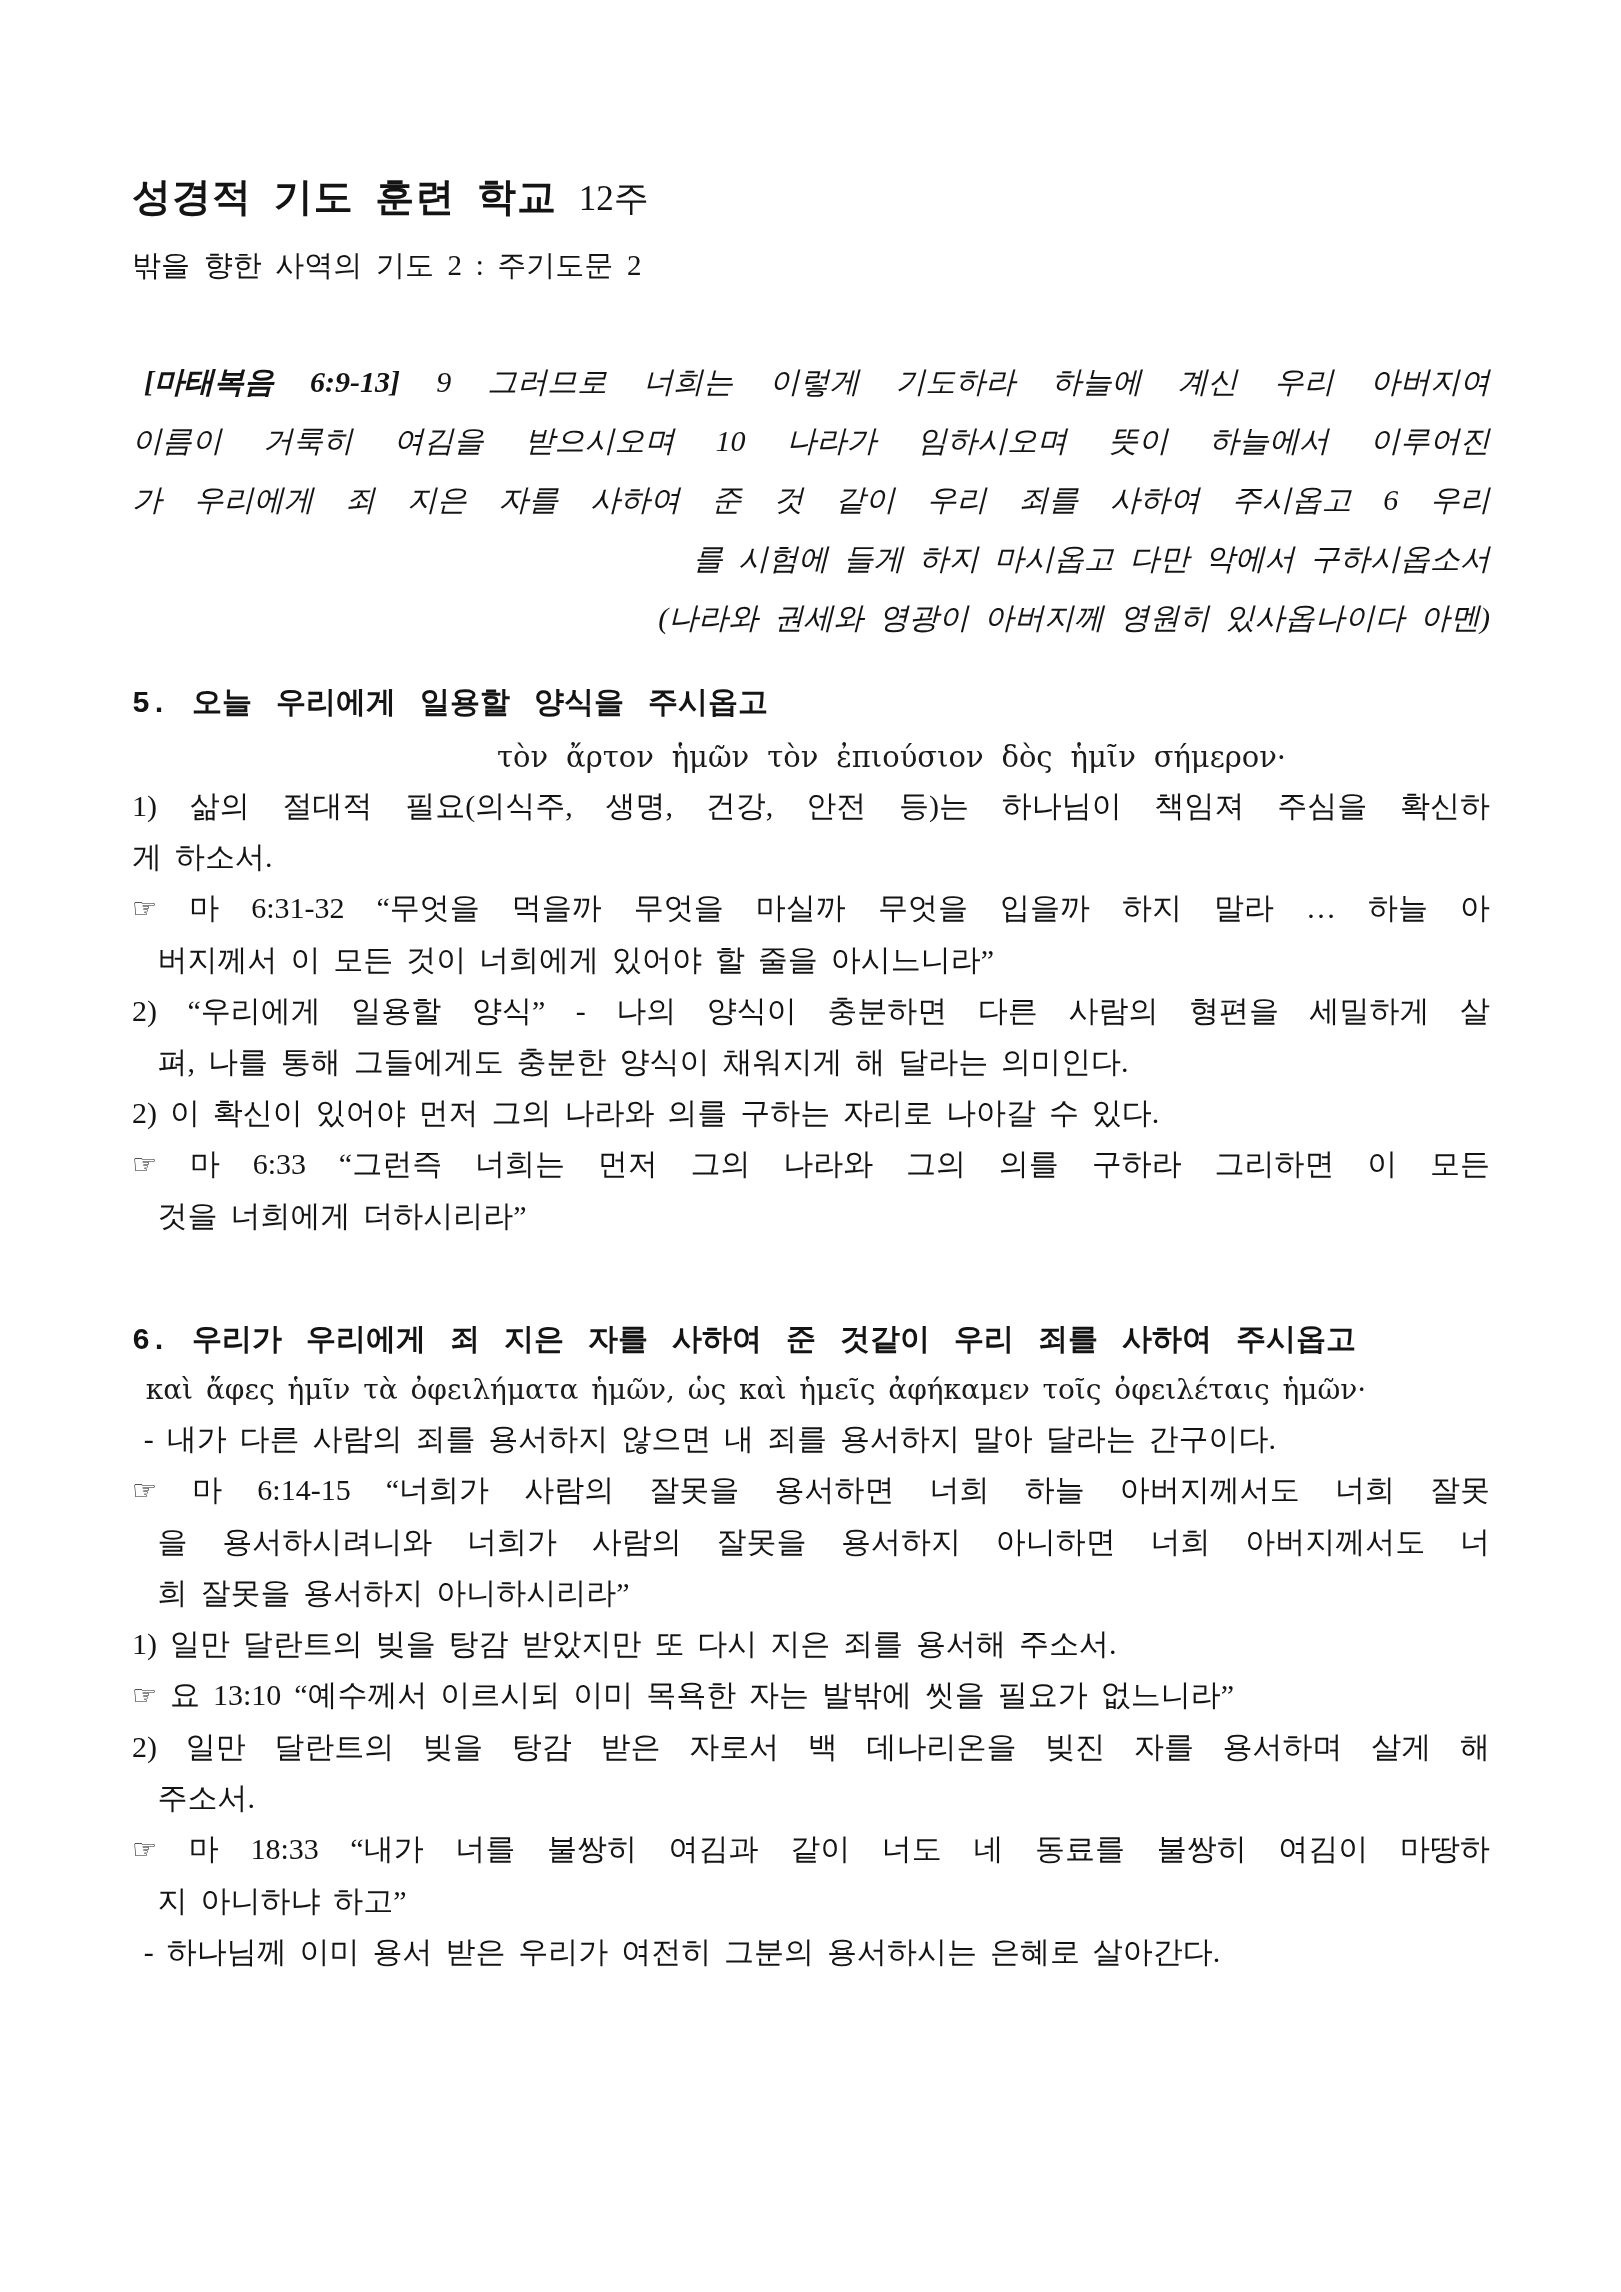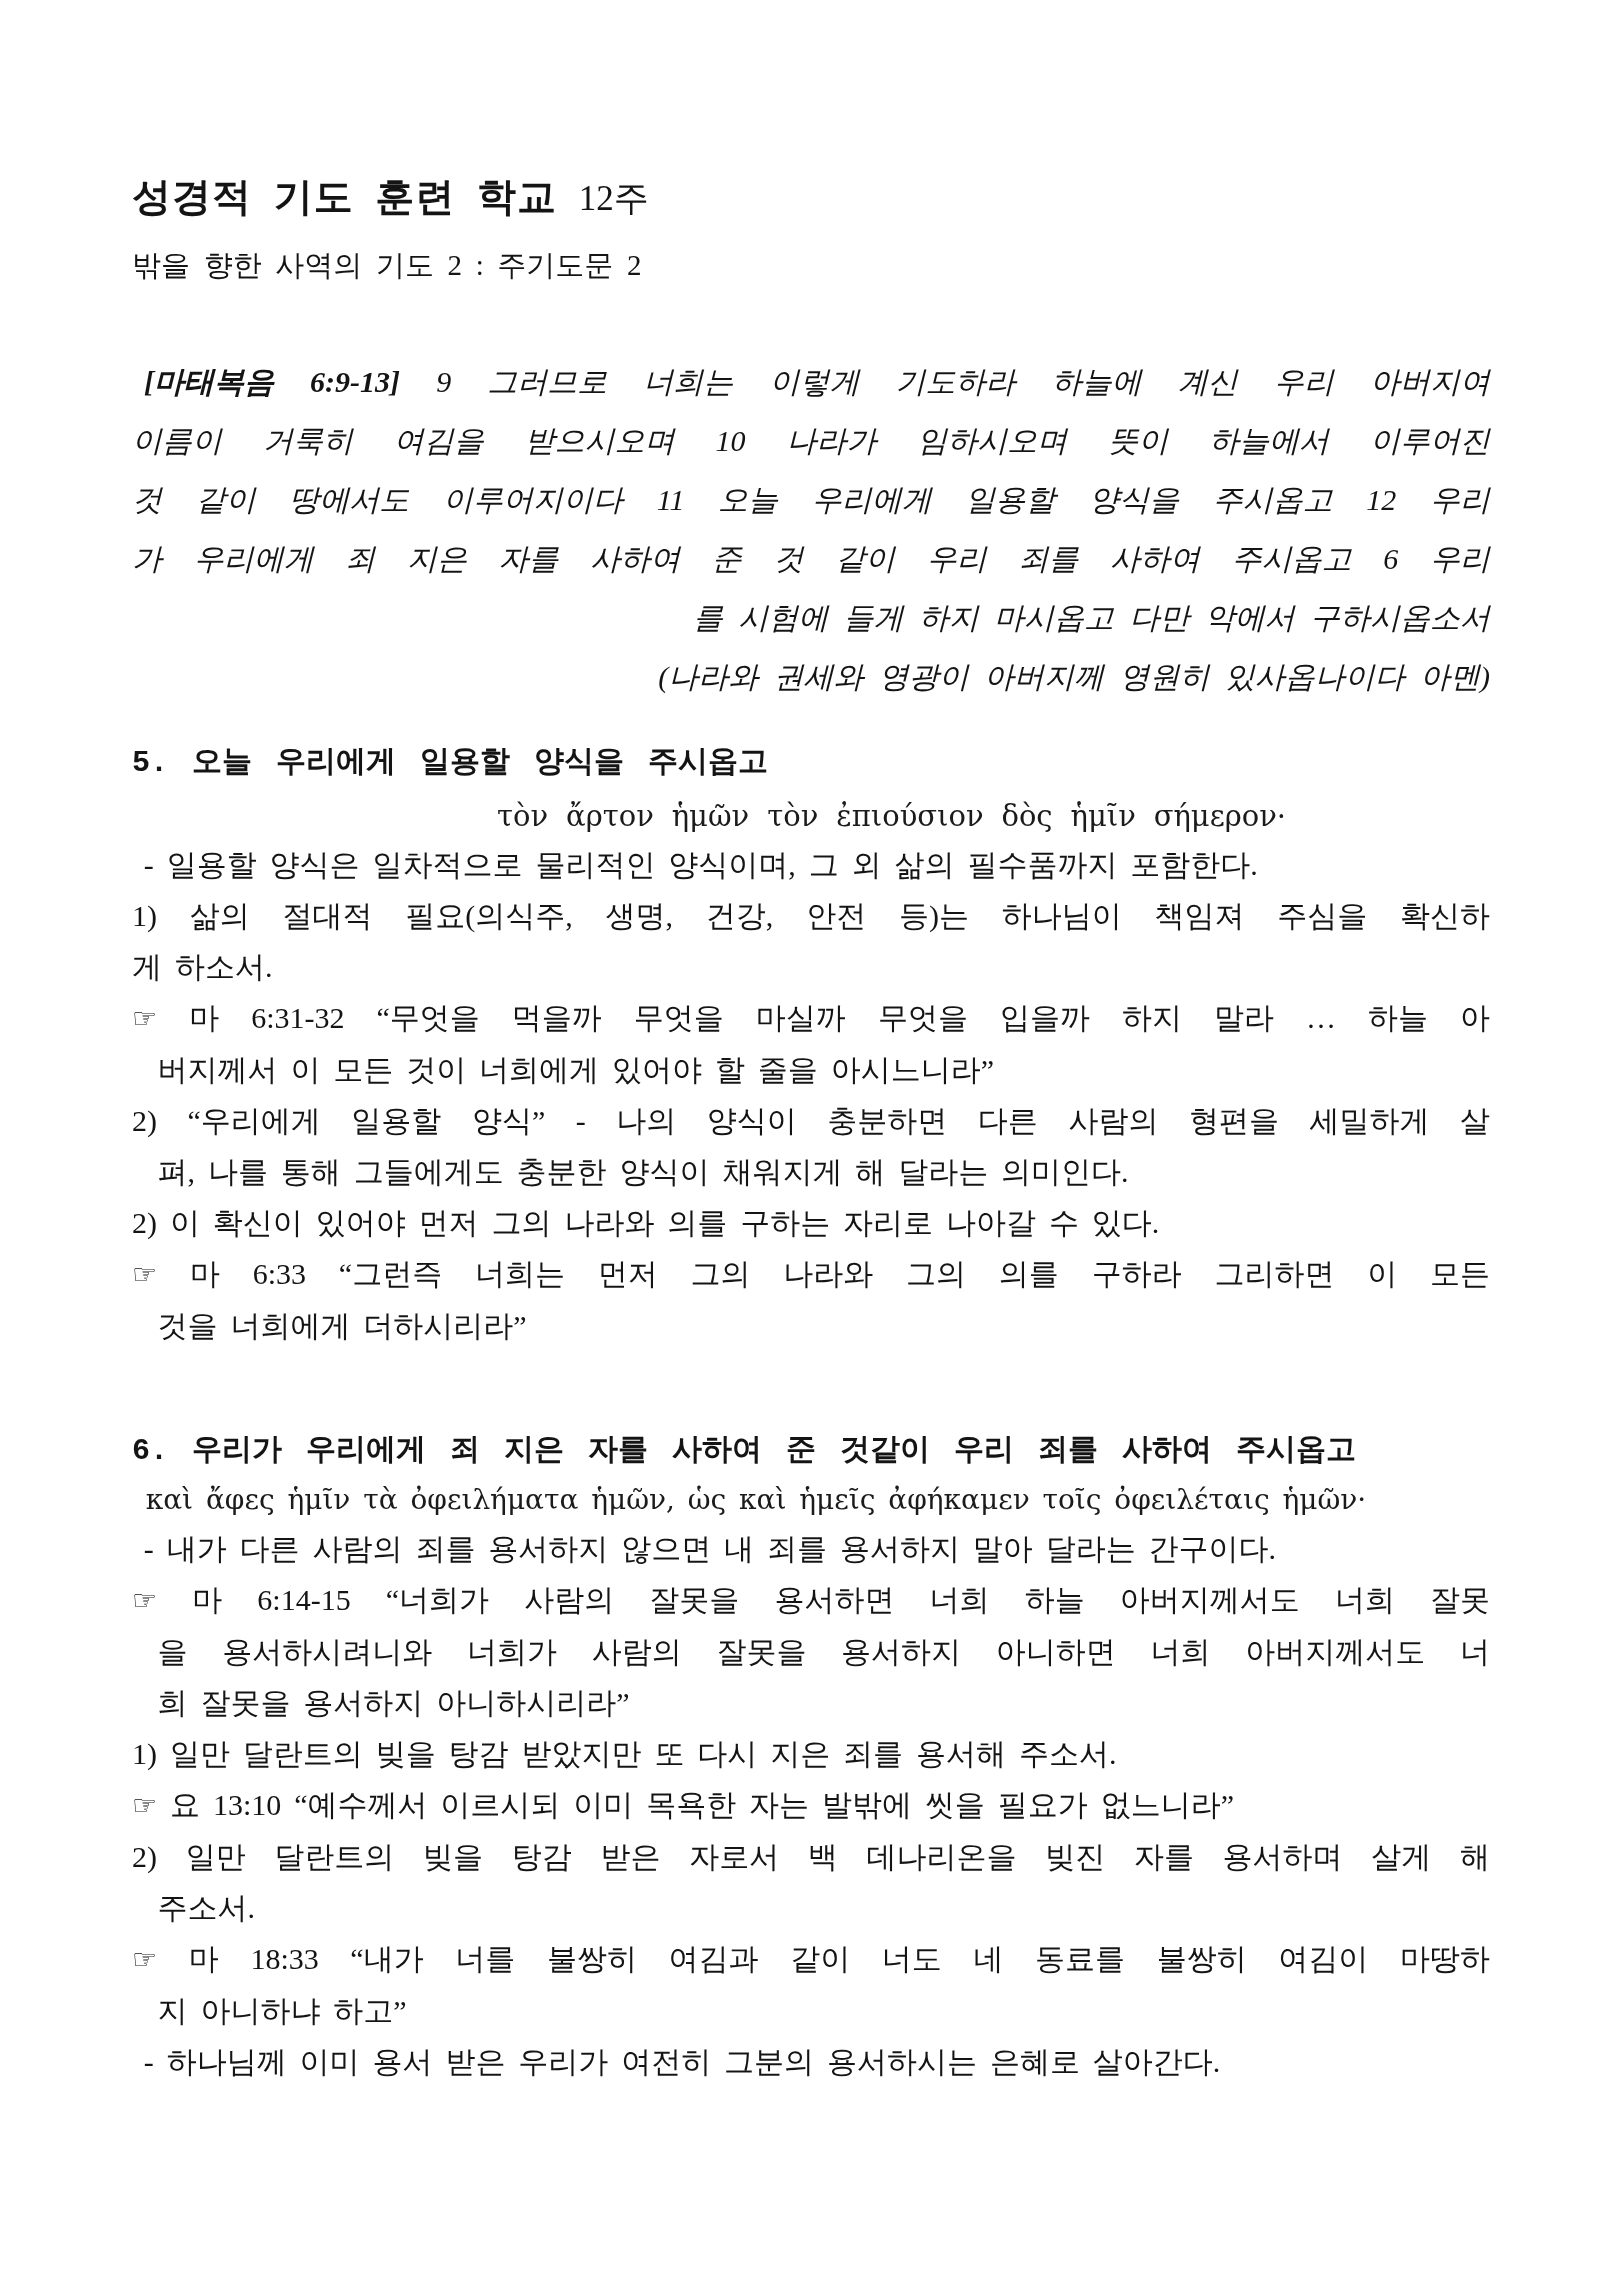--- a/index.html
+++ b/index.html
@@ -42,31 +42,29 @@
 <div class="page">
   <div class="content">
 
     <div class="doc-title"><span>성경적 기도 훈련 학교</span> <span class="week">12주</span></div>
 
     <div class="subtitle">밖을 향한 사역의 기도 2 : 주기도문 2</div>
 
     <div class="scripture">
       <div class="s-line fill"><span class="ref">[마태복음 6:9-13]</span> <span>9 그러므로 너희는 이렇게 기도하라 하늘에 계신 우리 아버지여</span></div>
       <div class="s-line fill">이름이 거룩히 여김을 받으시오며 10 나라가 임하시오며 뜻이 하늘에서 이루어진</div>
-      <div class="s-line fill">것 같이 땅에서도 이루어지이다 11 오늘 우리에게 일용할 양식을 주시옵고 12 우리</div>
       <div class="s-line fill">가 우리에게 죄 지은 자를 사하여 준 것 같이 우리 죄를 사하여 주시옵고 6 우리</div>
       <div class="s-line">를 시험에 들게 하지 마시옵고 다만 악에서 구하시옵소서</div>
       <div class="s-line">(나라와 권세와 영광이 아버지께 영원히 있사옵나이다 아멘)</div>
     </div>
 
     <div class="sec-heading">5. 오늘 우리에게 일용할 양식을 주시옵고</div>
     <div class="greek greek-right">τὸν ἄρτον ἡμῶν τὸν ἐπιούσιον δὸς ἡμῖν σήμερον·</div>
 
     <div class="body-lines">
-      <div class="line indent-sm">- 일용할 양식은 일차적으로 물리적인 양식이며, 그 외 삶의 필수품까지 포함한다.</div>
       <div class="line fill">1) 삶의 절대적 필요(의식주, 생명, 건강, 안전 등)는 하나님이 책임져 주심을 확신하</div>
       <div class="line">게 하소서.</div>
       <div class="line fill"><span class="hand">☞</span> <span>마 6:31-32 “무엇을 먹을까 무엇을 마실까 무엇을 입을까 하지 말라 … 하늘 아</span></div>
       <div class="line indent">버지께서 이 모든 것이 너희에게 있어야 할 줄을 아시느니라”</div>
       <div class="line fill">2) “우리에게 일용할 양식” - 나의 양식이 충분하면 다른 사람의 형편을 세밀하게 살</div>
       <div class="line indent">펴, 나를 통해 그들에게도 충분한 양식이 채워지게 해 달라는 의미인다.</div>
       <div class="line">2) 이 확신이 있어야 먼저 그의 나라와 의를 구하는 자리로 나아갈 수 있다.</div>
       <div class="line fill"><span class="hand">☞</span> <span>마 6:33 “그런즉 너희는 먼저 그의 나라와 그의 의를 구하라 그리하면 이 모든</span></div>
       <div class="line indent">것을 너희에게 더하시리라”</div>
     </div>

